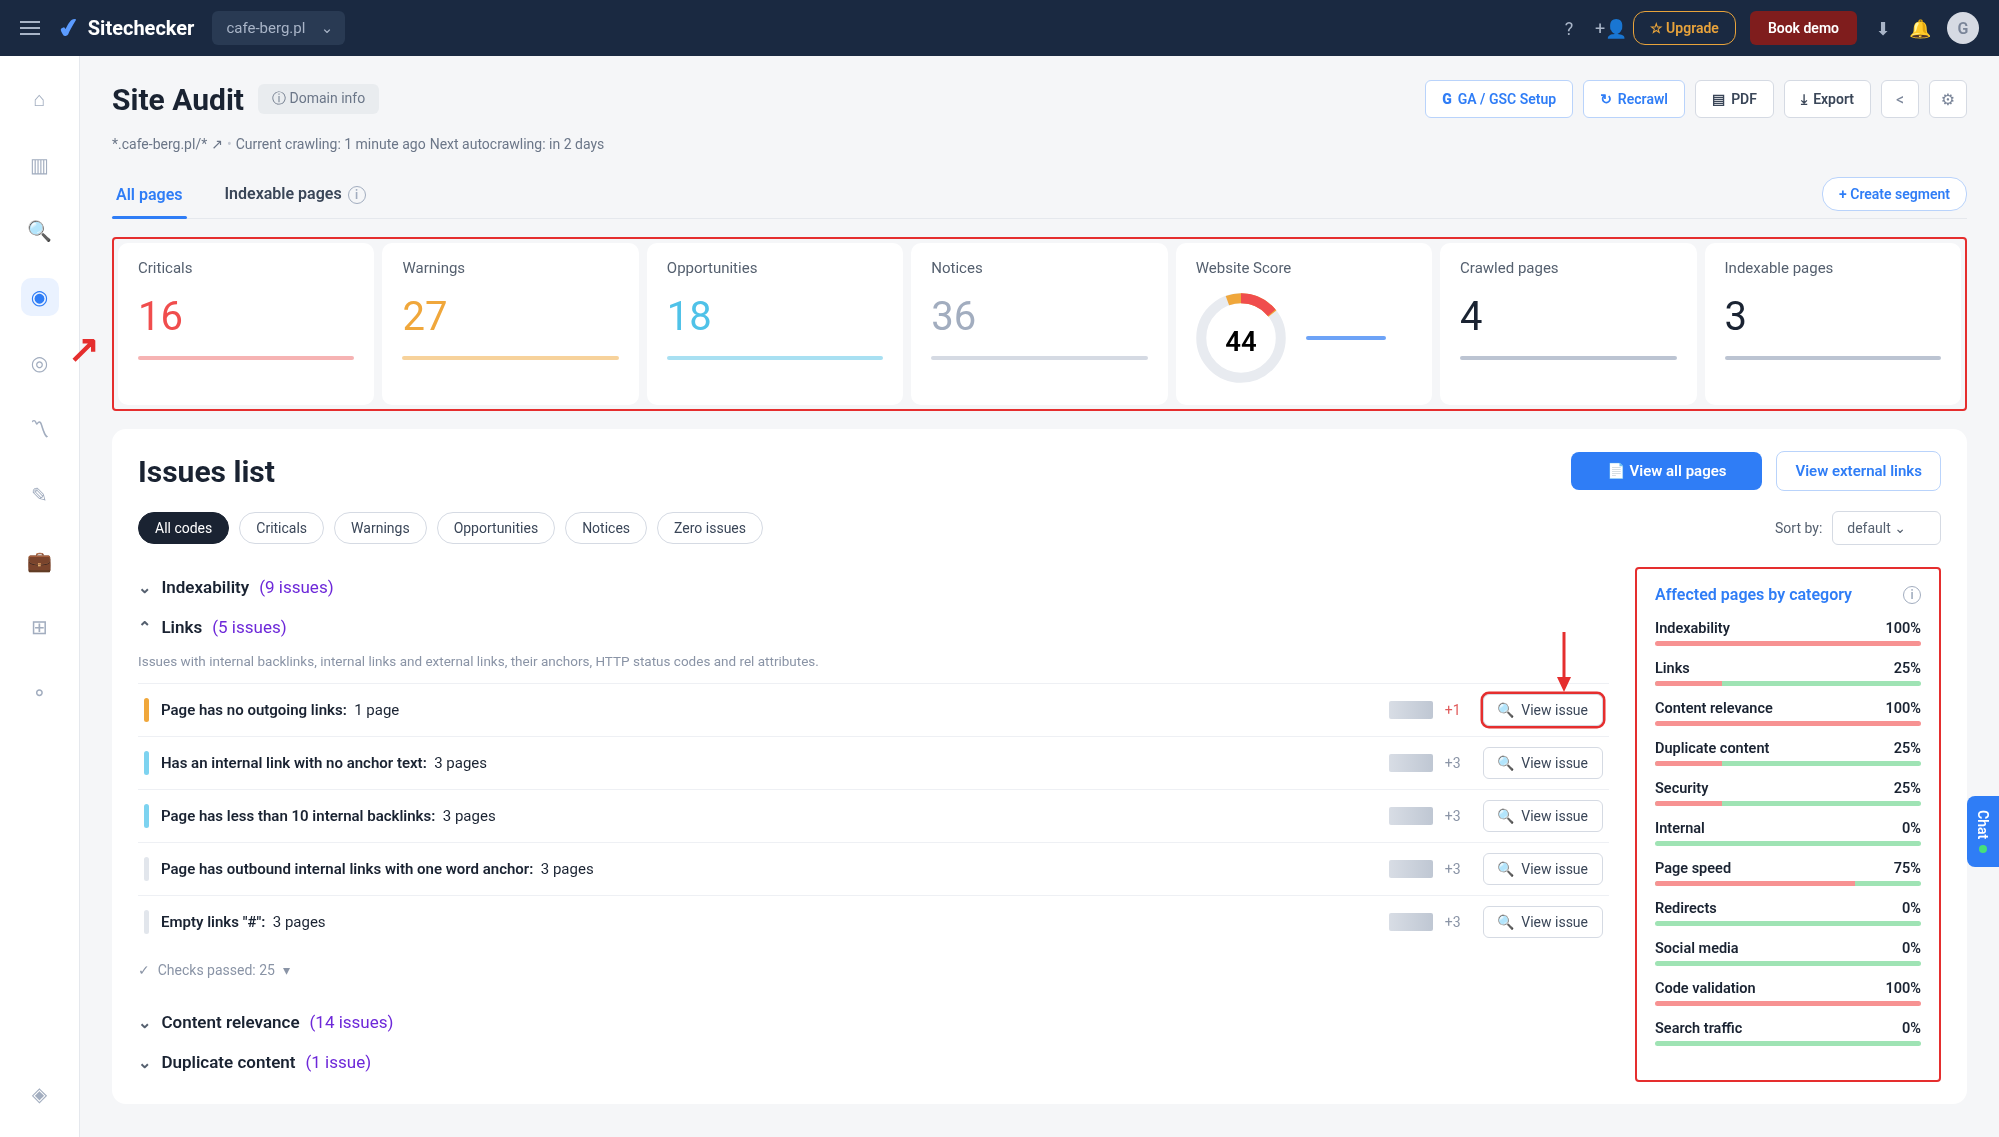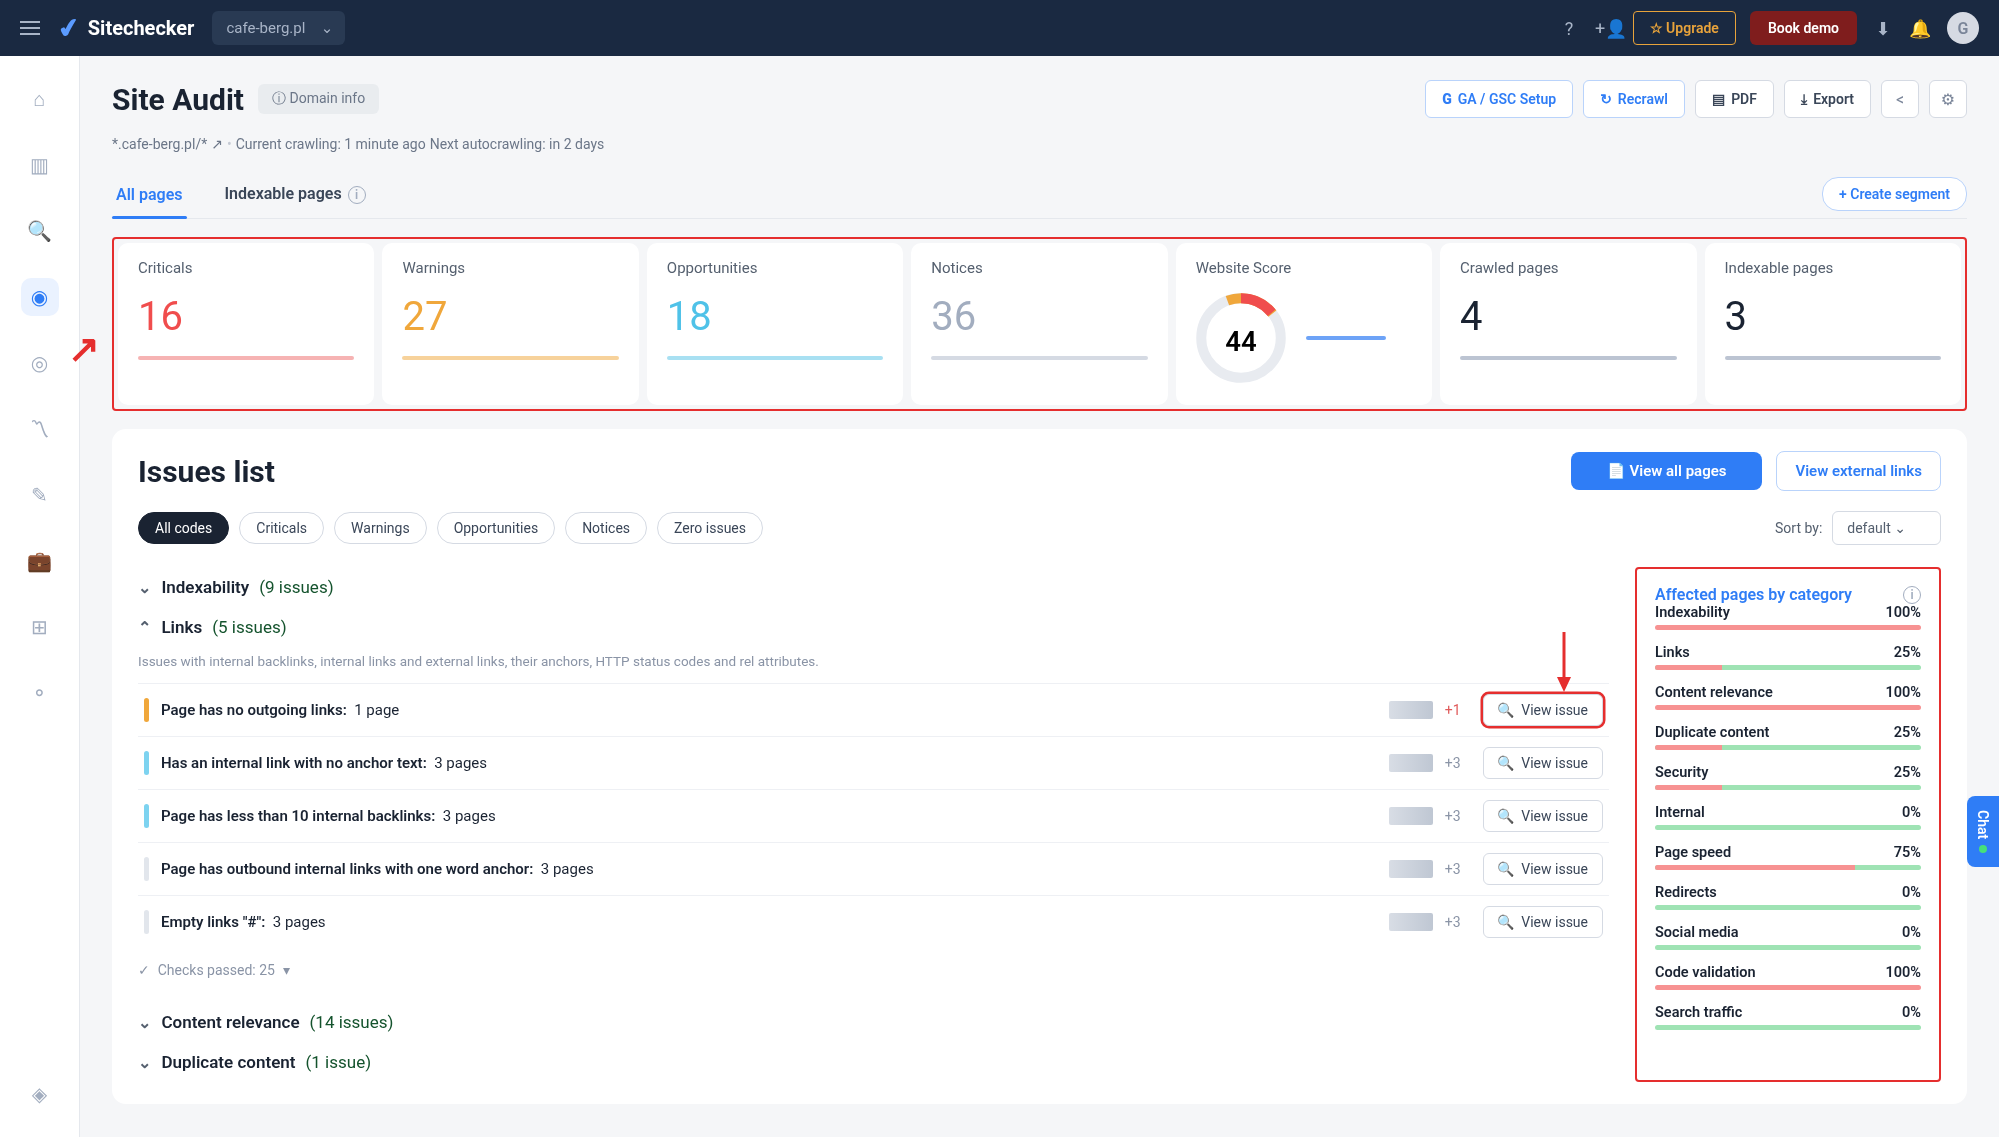--- a/index.html
+++ b/index.html
@@ -8,21 +8,21 @@
     
     .topnav { background: #1a2941; height: 56px; display: flex; align-items: center; padding: 0 20px; gap: 18px; }
     .hamburger { color: #fff; cursor: pointer; display: flex; flex-direction: column; gap: 4px; }
     .hamburger span { width: 20px; height: 2px; background: #a8b4c7; }
     .logo { display: flex; align-items: center; gap: 8px; color: #fff; font-weight: 700; font-size: 20px; }
     .logo-mark { color: #5b9bff; font-size: 26px; transform: rotate(-10deg); }
     .site-select { background: #293a53; color: #a8b4c7; border: none; padding: 8px 40px 8px 14px; border-radius: 6px; font-size: 15px; cursor: pointer; position: relative; }
     .site-select::after { content: "⌄"; position: absolute; right: 12px; color: #a8b4c7; }
     .nav-right { margin-left: auto; display: flex; align-items: center; gap: 14px; }
     .nav-icon { color: #a8b4c7; font-size: 18px; cursor: pointer; width: 24px; text-align: center; }
-    .upgrade-btn { border: 1px solid #e8a33b; color: #e8a33b; background: transparent; padding: 8px 16px; border-radius: 4px; font-size: 14px; font-weight: 600; cursor: pointer; }
+    .upgrade-btn { border: 1px solid #e8a33b; color: #e8a33b; background: transparent; padding: 8px 16px; border-radius: 12px; font-size: 14px; font-weight: 600; cursor: pointer; }
     .demo-btn { background: #7f1d1d; color: #fff; border: none; padding: 9px 18px; border-radius: 6px; font-size: 14px; font-weight: 600; cursor: pointer; }
     .avatar { width: 32px; height: 32px; border-radius: 50%; background: #d6dae3; display: flex; align-items: center; justify-content: center; color: #7a8599; font-weight: 600; }
     
     
     .layout { display: flex; }
     .sidebar { width: 80px; background: #fff; border-right: 1px solid #e5e8ed; height: calc(100vh - 56px); display: flex; flex-direction: column; align-items: center; padding: 24px 0; gap: 28px; }
     .side-item { width: 38px; height: 38px; display: flex; align-items: center; justify-content: center; color: #a2adbf; font-size: 20px; cursor: pointer; border-radius: 10px; }
     .side-item.active { background: #eaf2ff; color: #2f7df6; }
     .side-bottom { margin-top: auto; }
     
@@ -72,41 +72,41 @@
     .filter-row { display: flex; align-items: center; gap: 10px; margin-bottom: 22px; }
     .pill { border: 1px solid #d5dae3; padding: 7px 16px; border-radius: 999px; font-size: 14px; cursor: pointer; color: #3a4658; background: #fff; }
     .pill.active { background: #1a2332; color: #fff; border-color: #1a2332; }
     .sort-by { margin-left: auto; display: flex; align-items: center; gap: 10px; font-size: 14px; color: #55606f; }
     .sort-select { border: 1px solid #d5dae3; padding: 8px 34px 8px 14px; border-radius: 6px; font-size: 14px; background: #fff; cursor: pointer; }
     
     .issues-body { display: flex; gap: 26px; }
     .issues-left { flex: 1; }
     .category-head { display: flex; align-items: center; gap: 10px; padding: 10px 0; font-size: 17px; font-weight: 600; cursor: pointer; }
     .chev { font-size: 16px; color: #55606f; }
-    .count { color: #14532d; font-weight: 400; }
+    .count { color: #6d28d9; font-weight: 400; }
     .cat-desc { font-size: 13.5px; color: #8a94a6; margin: 6px 0 14px; }
     
     .issue-row { display: flex; align-items: center; padding: 10px 6px; border-top: 1px solid #eef0f4; gap: 12px; }
     .severity-bar { width: 5px; height: 24px; border-radius: 3px; }
     .sev-warn { background: #f0a73b; }
     .sev-info { background: #7dd3f0; }
     .sev-none { background: #e2e6ec; }
     .issue-text { font-size: 15px; flex: 1; }
     .issue-text b { font-weight: 600; }
     .spark { width: 44px; height: 18px; background: linear-gradient(90deg,#d8dde5,#bfc7d3); border-radius: 2px; }
     .delta { font-size: 14px; color: #8a94a6; min-width: 26px; }
     .delta.pos { color: #e05a5a; }
     .view-issue { border: 1px solid #d5dae3; background: #fff; padding: 7px 14px; border-radius: 6px; font-size: 14px; cursor: pointer; display: flex; align-items: center; gap: 6px; color: #3a4658; }
     .view-issue.highlighted { box-shadow: 0 0 0 2.5px #e52e2e; }
     .arrow-vert { position: absolute; font-size: 36px; color: #e52e2e; }
     
     .checks-passed { display: flex; align-items: center; gap: 8px; font-size: 14px; color: #8a94a6; margin-top: 14px; }
     
     .affected { width: 306px; border: 2.5px solid #e52e2e; border-radius: 4px; padding: 16px 18px; }
-    .affected-title { font-size: 16px; font-weight: 600; color: #2f7df6; display: flex; align-items: center; justify-content: center; }
+    .affected-title { font-size: 16px; font-weight: 600; color: #2f7df6; margin-bottom: 16px; display: flex; align-items: center; justify-content: center; }
     .aff-row { margin-bottom: 14px; }
     .aff-head { display: flex; justify-content: space-between; font-size: 14.5px; font-weight: 600; margin-bottom: 4px; }
     .aff-bar { height: 5px; background: #9fe3b4; border-radius: 3px; overflow: hidden; }
     .aff-fill { height: 100%; background: #f79292; }
     
     .chat-tab { position: fixed; right: 0; top: 70%; background: #2f7df6; color: #fff; padding: 14px 8px; border-radius: 8px 0 0 8px; writing-mode: vertical-rl; font-size: 14px; font-weight: 600; cursor: pointer; display: flex; align-items: center; gap: 6px; }
     .chat-dot { width: 8px; height: 8px; background: #46e07a; border-radius: 50%; }
   </style>
 </head>
 <body>

